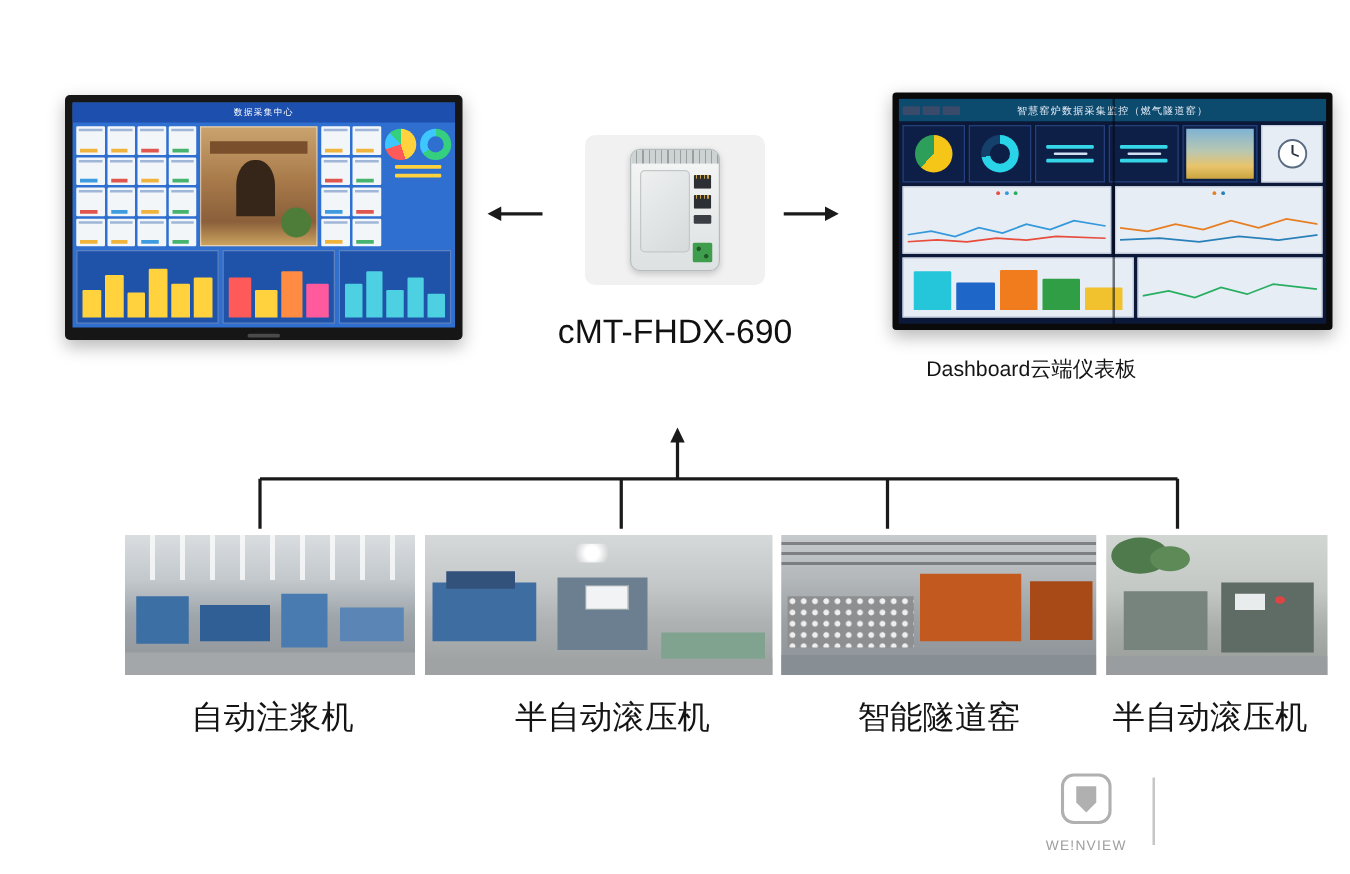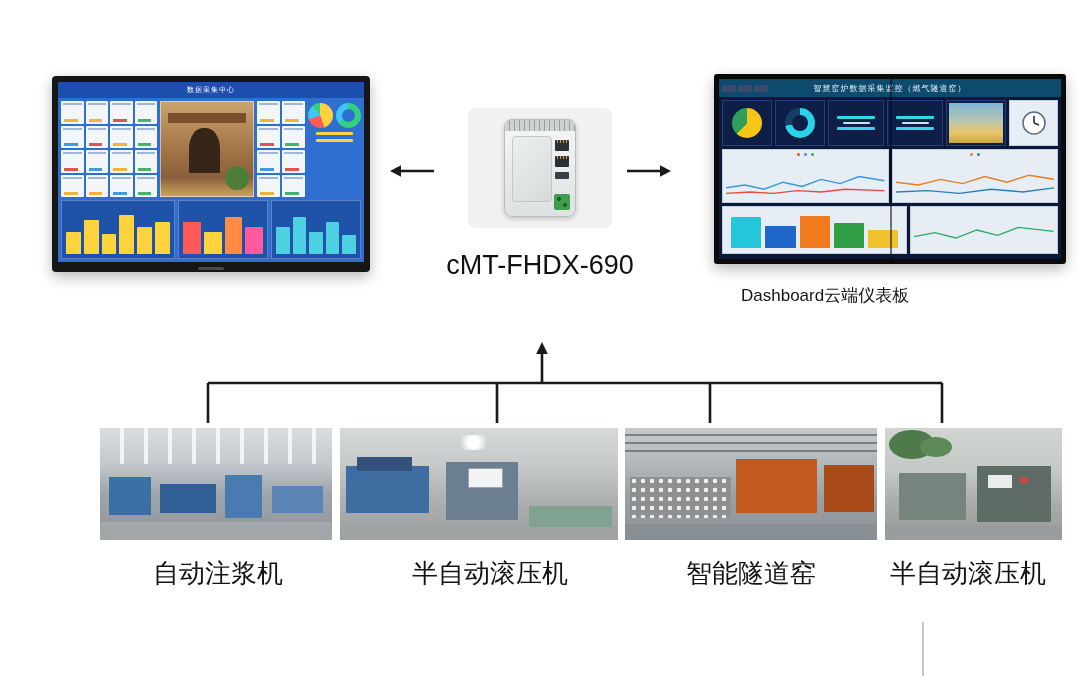--- a/index.html
+++ b/index.html
@@ -340,15 +340,22 @@
     <div class="abs" style="left:58%;top:42%;width:14%;height:12%;background:#e9ecec;"></div>
     <div class="abs" style="left:76%;top:44%;width:5%;height:5%;background:#d44;border-radius:50%;"></div>
     <div class="abs" style="left:0;bottom:0;width:100%;height:13%;background:#9a9d9f;"></div>
   </div>
 
   <div class="machine-label" style="left:218px;font-family:Liberation Mono, monospace;">自动注浆机</div>
   <div class="machine-label" style="left:490px;">半自动滚压机</div>
   <div class="machine-label" style="left:968px;">半自动滚压机</div>
   <div class="machine-label" style="left:751px;">智能隧道窑</div>
 
+  <div class="weinview">
+    <svg width="46" height="46" viewBox="0 0 46 46">
+      <rect x="4" y="4" width="38" height="38" rx="9" fill="none" stroke="#b0b0b0" stroke-width="2.5"></rect>
+      <path d="M15 13 L31 13 L31 26 L23 34 L15 26 Z" fill="#b0b0b0"></path>
+    </svg>
+    <div class="weinview-text">WE!NVIEW</div>
+  </div>
   <div class="brand-divider"></div>
 
 </div>
 
 </body></html>

